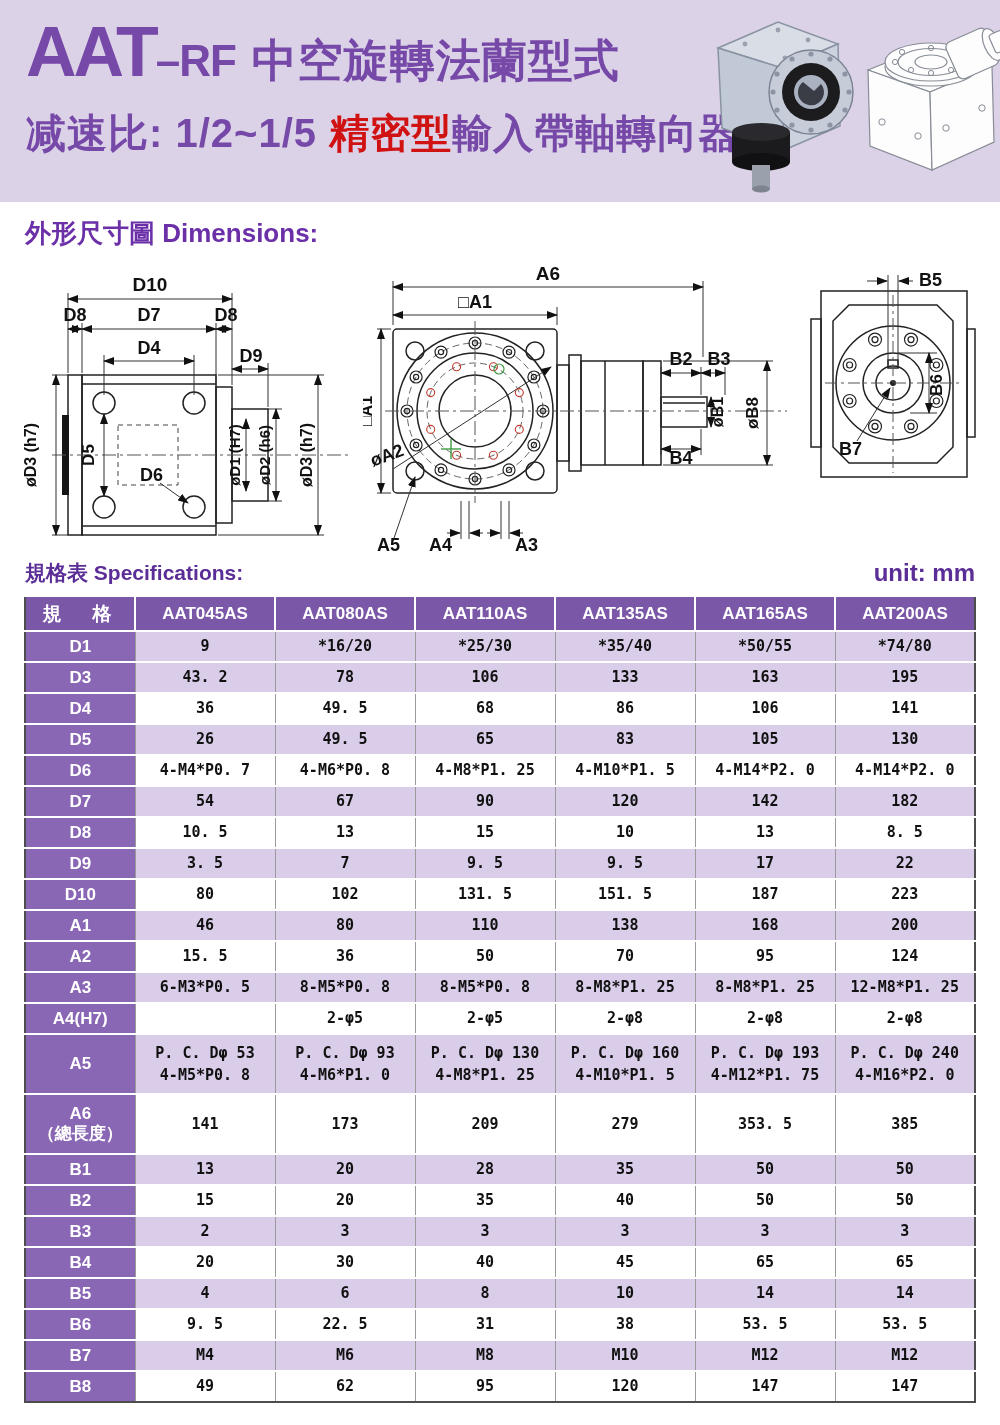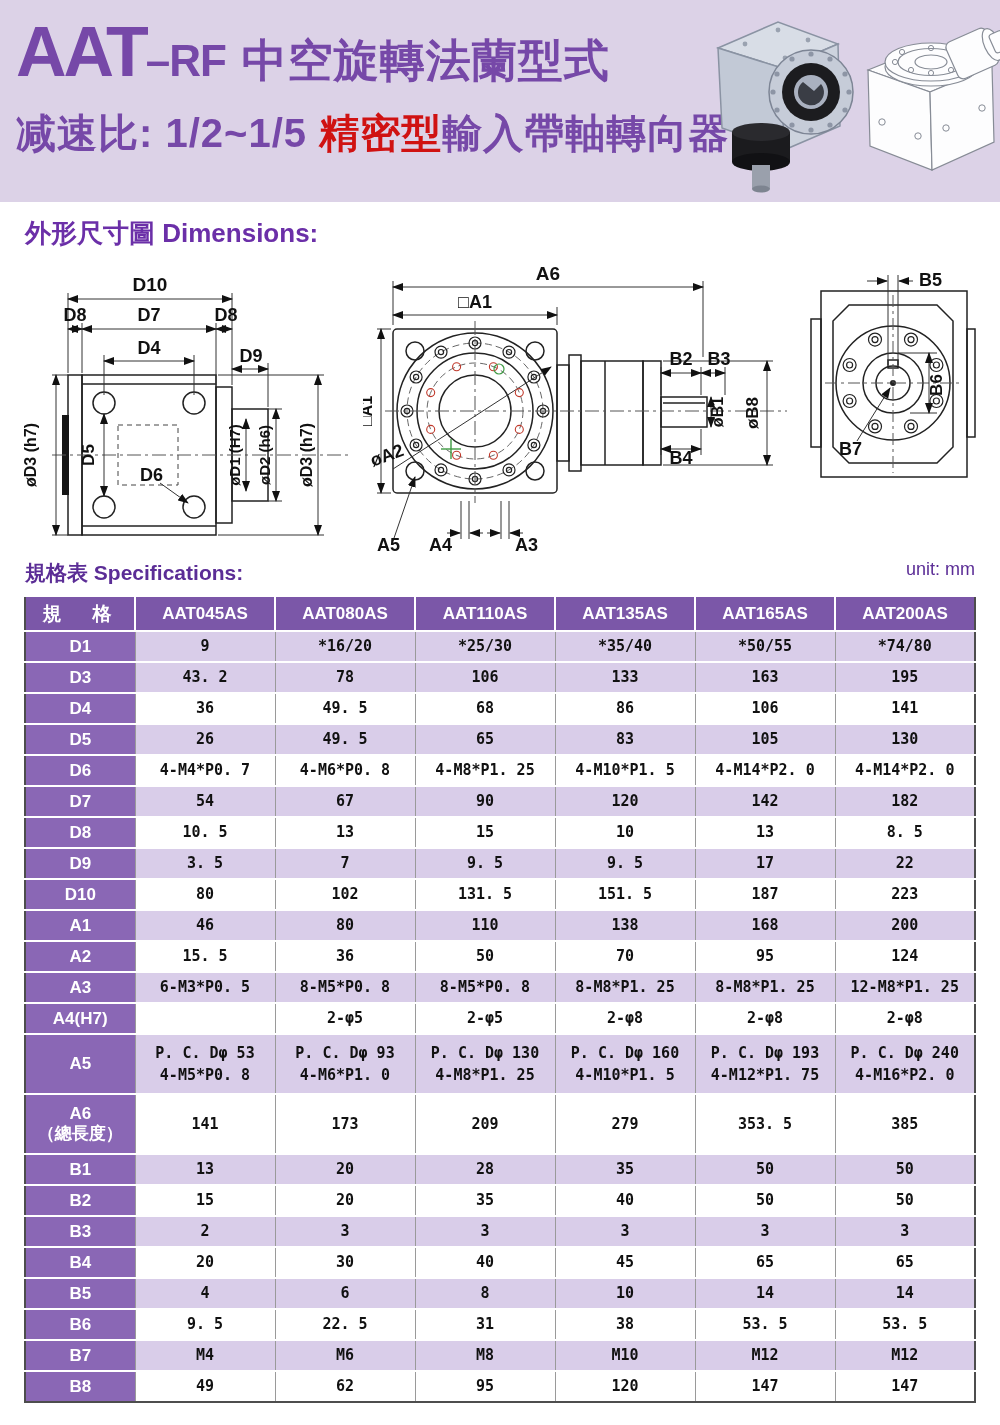--- a/index.html
+++ b/index.html
@@ -1,36 +1,36 @@
 <!DOCTYPE html>
 <html><head>
 <meta charset="utf-8">
 <style>
   html,body{margin:0;padding:0;background:#fff;}
   .page{position:relative;width:1000px;height:1425px;background:#ffffff;
         font-family:"Liberation Sans",sans-serif;overflow:hidden;}
 
   
   .banner{position:relative;width:1000px;height:202px;background:#dcd2e7;}
-  .banner-text{position:absolute;left:16px;top:12px;}
+  .banner-text{position:absolute;left:26px;top:12px;}
   .title-line1{display:flex;align-items:baseline;white-space:nowrap;}
   .brand{font-size:70px;font-weight:bold;color:#7648a8;letter-spacing:-3px;}
   .brand-suffix{font-size:44px;font-weight:bold;color:#7648a8;letter-spacing:-1px;}
   .title-cn{font-size:45px;font-weight:bold;color:#7648a8;margin-left:16px;letter-spacing:1px;}
   .title-line2{margin-top:14px;font-size:40px;font-weight:bold;color:#7648a8;white-space:nowrap;letter-spacing:1px;}
   .hl-red{color:#d01212;}
   .product-imgs{position:absolute;right:0;top:0;width:310px;height:202px;}
 
   
   .dim-title{margin:14px 0 0 25px;font-size:26px;font-weight:bold;color:#6b2fa8;}
   .drawings{display:flex;align-items:flex-start;margin:6px 0 0 18px;}
-  .spec-head{display:flex;justify-content:space-between;align-items:flex-start;
+  .spec-head{display:flex;justify-content:space-between;align-items:center;
              margin:2px 25px 0 25px;}
   .spec-title{font-size:21px;font-weight:bold;color:#5b2d96;}
-  .spec-unit{font-size:18px;font-weight:normal;color:#5b2d96;}
+  .spec-unit{font-size:24px;font-weight:bold;color:#5b2d96;}
 
   
   table.spec{border-collapse:collapse;margin:8px auto 0 auto;width:950px;
              table-layout:fixed;border:2px solid #4d4d4d;}
   table.spec th, table.spec td{
       text-align:center;vertical-align:middle;padding:0;
       border-top:2px solid #ffffff;border-left:1px solid #9a9a9a;}
   table.spec th{background:#7b57a8;color:#fff;height:33px;
       font-size:17px;font-weight:bold;border-left:2px solid #ffffff;}
   table.spec th.lblcol{letter-spacing:6px;font-size:19px;border-left:none;}

